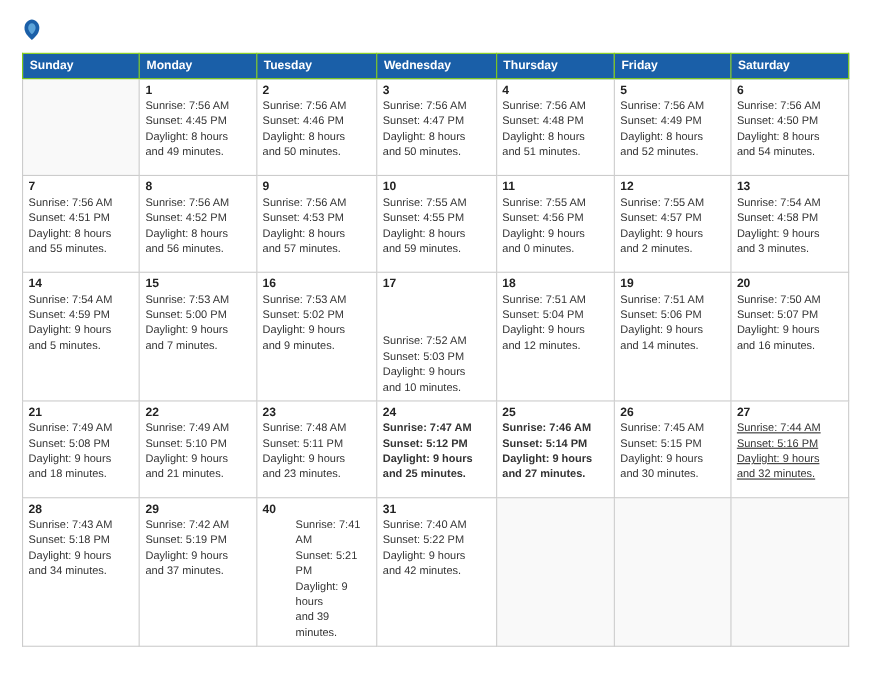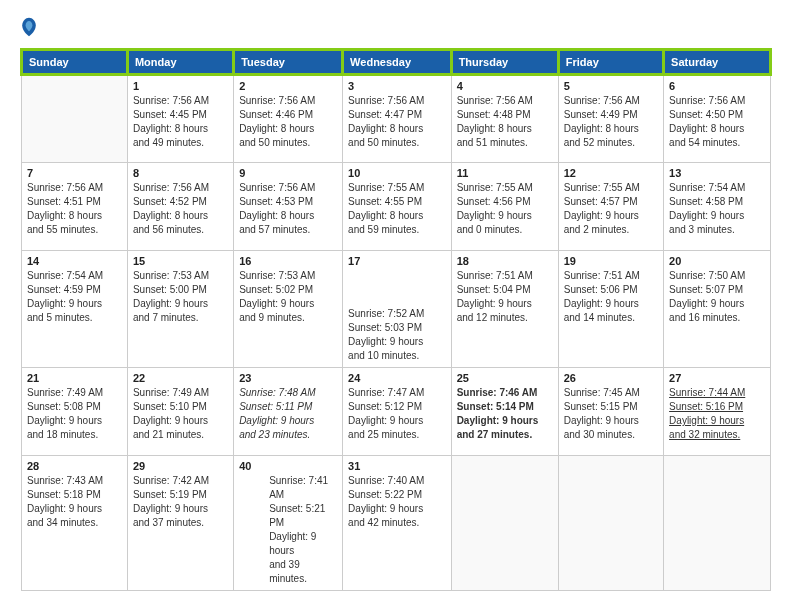--- a/index.html
+++ b/index.html
@@ -57,21 +57,21 @@
       width: 100%;
       border-collapse: collapse;
       font-size: 9.5px;
     }
     .calendar th {
       background-color: #1a5fa8;
       color: #fff;
       text-align: left;
       padding: 5px 6px;
       font-size: 11px;
-      border: 3px solid #84cc16;
+      border: 1px solid #84cc16;
     }
     .calendar td {
       border: 1px solid #ccc;
       vertical-align: top;
       padding: 4px 5px;
       width: 113px;
       min-height: 85px;
       height: 88px;
     }
     .day-num {
@@ -281,28 +281,28 @@
           </td>
           <td>
             <span class="day-num">22</span>
             <div class="day-info" style="white-space: pre-line;">Sunrise: 7:49 AM
 Sunset: 5:10 PM
 Daylight: 9 hours
 and 21 minutes.</div>
           </td>
           <td>
             <span class="day-num">23</span>
-            <div class="day-info" style="white-space: pre-line; font-style: italic;">Sunrise: 7:48 AM
+            <div class="day-info" style="white-space: pre-line;">Sunrise: 7:48 AM
 Sunset: 5:11 PM
 Daylight: 9 hours
 and 23 minutes.</div>
           </td>
           <td>
             <span class="day-num">24</span>
-            <div class="day-info" style="white-space: pre-line;">Sunrise: 7:47 AM
+            <div class="day-info" style="white-space: pre-line; font-weight: bold;">Sunrise: 7:47 AM
 Sunset: 5:12 PM
 Daylight: 9 hours
 and 25 minutes.</div>
           </td>
           <td>
             <span class="day-num">25</span>
             <div class="day-info" style="white-space: pre-line; font-weight: bold;">Sunrise: 7:46 AM
 Sunset: 5:14 PM
 Daylight: 9 hours
 and 27 minutes.</div>

